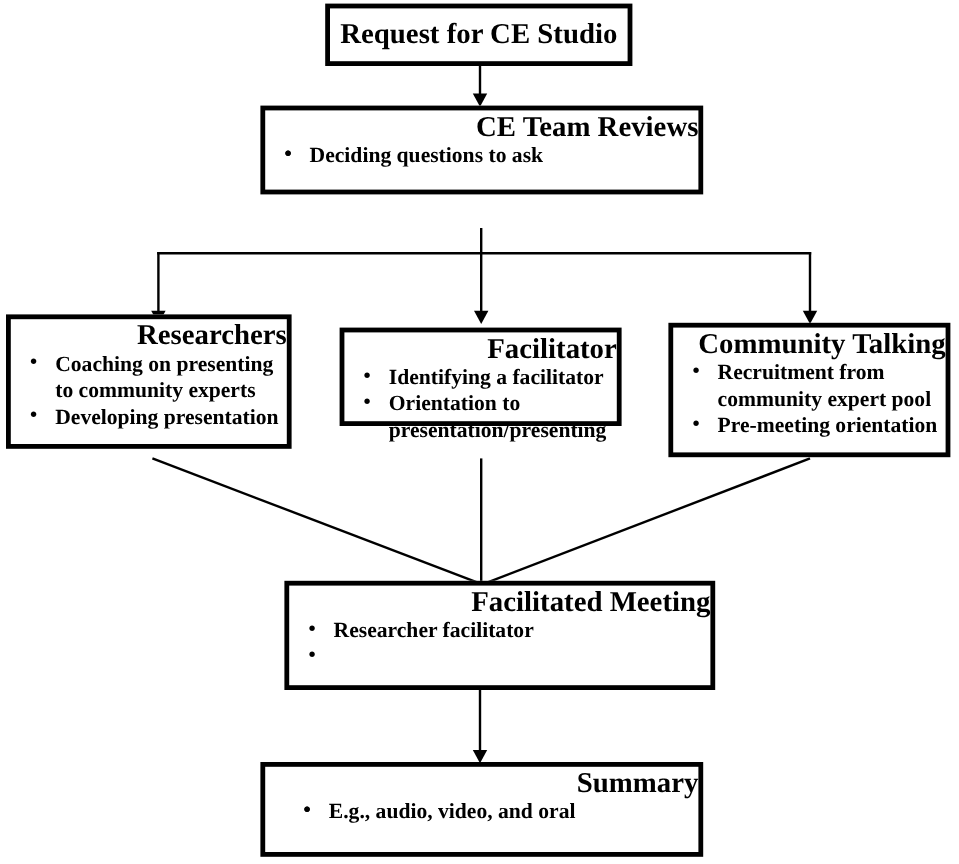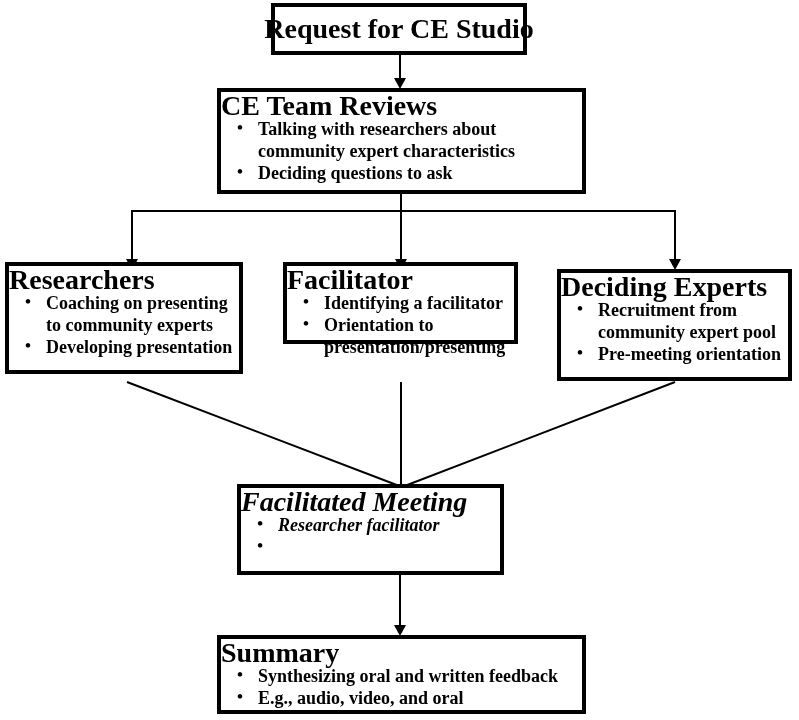--- a/index.html
+++ b/index.html
@@ -12,24 +12,24 @@
     font-family: "Liberation Serif", "DejaVu Serif", serif;
     overflow: hidden;
   }
   .node {
     position: absolute;
     box-sizing: border-box;
     background: #ffffff;
     border: 4px solid #000000;
   }
   .node-title {
-    font-size: 28px;
+    font-size: 24px;
     font-weight: 700;
     line-height: 24px;
-    text-align: left;
+    text-align: right;
     padding-top: 2px;
     white-space: nowrap;
   }
   .node.center-only { display: flex; align-items: center; justify-content: center; }
   .node.center-only .node-title { padding-top: 0; }
   ul.bullets {
     margin: 0;
     padding: 0 4px 0 13px;
     list-style: none;
     font-size: 18px;
@@ -78,26 +78,25 @@
     <g>
       <line x1="400" y1="574" x2="400" y2="627"></line>
       <polygon points="400,636 394,625 406,625"></polygon>
     </g>
   </svg>
 
   <div class="node center-only" style="left:271px; top:3px; width:256px; height:52px;">
     <div class="node-title">Request for CE Studio</div>
   </div>
 
-  <div class="node" style="left:217px; top:88px; width:369px; height:106px;">
+  <div class="node" style="left:217px; top:88px; width:369px; height:74px;">
     <div class="node-title">CE Team Reviews</div>
     <ul class="bullets">
       <li>
         <span class="dot">•</span>
-        <span>Talking with researchers about community expert characteristics</span>
       </li>
       <li>
         <span class="dot">•</span>
         <span>Deciding questions to ask</span>
       </li>
     </ul>
   </div>
 
   <div class="node" style="left:5px; top:262px; width:238px; height:112px;">
     <div class="node-title">Researchers</div>
@@ -106,67 +105,66 @@
         <span class="dot">•</span>
         <span>Coaching on presenting to community experts</span>
       </li>
       <li>
         <span class="dot">•</span>
         <span>Developing presentation</span>
       </li>
     </ul>
   </div>
 
-  <div class="node" style="left:283px; top:262px; width:235px; height:82px;">
+  <div class="node" style="left:283px; top:273px; width:235px; height:82px;">
     <div class="node-title">Facilitator</div>
     <ul class="bullets">
       <li>
         <span class="dot">•</span>
         <span>Identifying a facilitator</span>
       </li>
       <li>
         <span class="dot">•</span>
         <span>Orientation to presentation/presenting</span>
       </li>
     </ul>
   </div>
 
   <div class="node" style="left:557px; top:269px; width:235px; height:112px;">
-    <div class="node-title">Deciding Experts</div>
+    <div class="node-title">Community Talking</div>
     <ul class="bullets">
       <li>
         <span class="dot">•</span>
         <span>Recruitment from community expert pool</span>
       </li>
       <li>
         <span class="dot">•</span>
         <span>Pre-meeting orientation</span>
       </li>
     </ul>
   </div>
 
-  <div class="node" style="left:237px; top:484px; width:267px; height:91px;font-style:italic;">
+  <div class="node" style="left:237px; top:484px; width:359px; height:91px;">
     <div class="node-title">Facilitated Meeting</div>
     <ul class="bullets">
       <li>
         <span class="dot">•</span>
         <span>Researcher facilitator</span>
       </li>
       <li>
         <span class="dot">•</span>
       </li>
     </ul>
   </div>
 
-  <div class="node" style="left:217px; top:635px; width:369px; height:79px;">
+  <div class="node" style="left:217px; top:635px; width:369px; height:79px;padding-left:16px;">
     <div class="node-title">Summary</div>
     <ul class="bullets">
       <li>
         <span class="dot">•</span>
-        <span>Synthesizing oral and written feedback</span>
       </li>
       <li>
         <span class="dot">•</span>
         <span>E.g., audio, video, and oral</span>
       </li>
     </ul>
   </div>
 
 </div>
 

